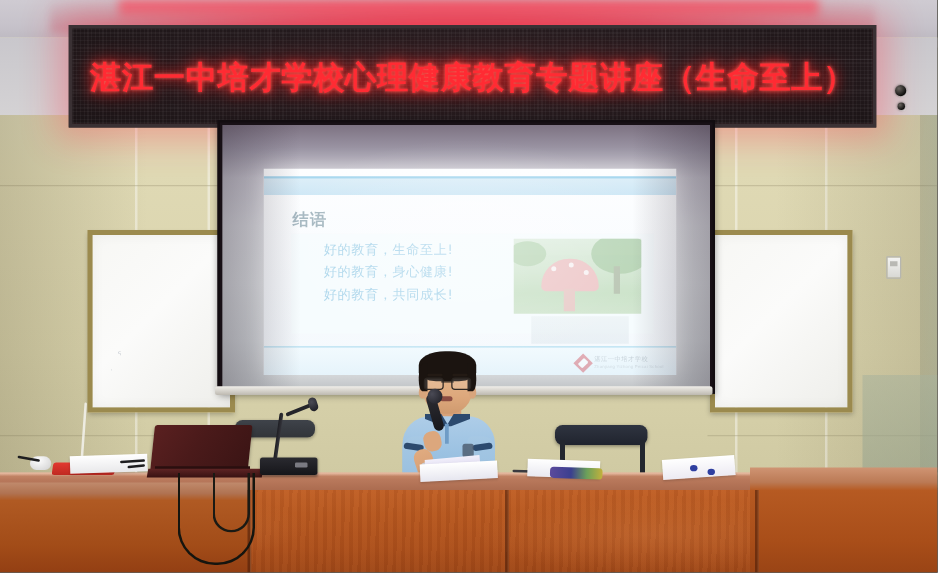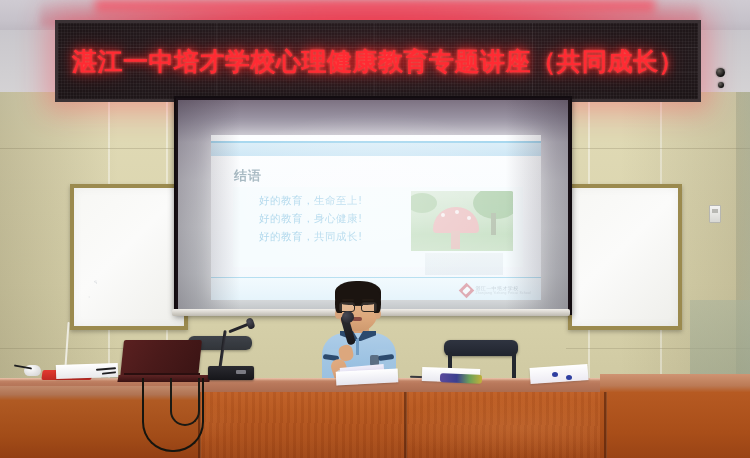--- a/index.html
+++ b/index.html
@@ -425,21 +425,21 @@
   <div class="door-edge"></div>
   <div class="door-panel"></div>
 
   <div class="led-wrap">
     <div class="led-matrix"></div>
     <div class="led-seam" style="left:0;top:24px;width:100%;height:1px;"></div>
     <div class="led-seam" style="left:0;top:49px;width:100%;height:1px;"></div>
     <div class="led-seam" style="left:158px;top:0;width:1px;height:100%;"></div>
     <div class="led-seam" style="left:316px;top:0;width:1px;height:100%;"></div>
     <div class="led-seam" style="left:474px;top:0;width:1px;height:100%;"></div>
-    <div class="led-text">湛江一中培才学校心理健康教育专题讲座（共同成长）</div>
+    <div class="led-text">湛江一中培才学校心理健康教育专题讲座（生命至上）</div>
   </div>
   <div class="led-stand" style="left:178px;width:9px;top:96px;"></div>
   <div class="led-stand" style="left:560px;width:9px;top:96px;"></div>
 
   <div class="spk" style="left:716px;top:68px;width:9px;height:9px;"></div>
   <div class="spk" style="left:718px;top:82px;width:6px;height:6px;"></div>
 
   <div class="wb" style="left:70px;top:184px;width:110px;height:138px;">
     <div class="wb-mark" style="left:20px;top:92px;">ᕐ</div>
     <div class="wb-mark" style="left:14px;top:104px;">˒</div>

